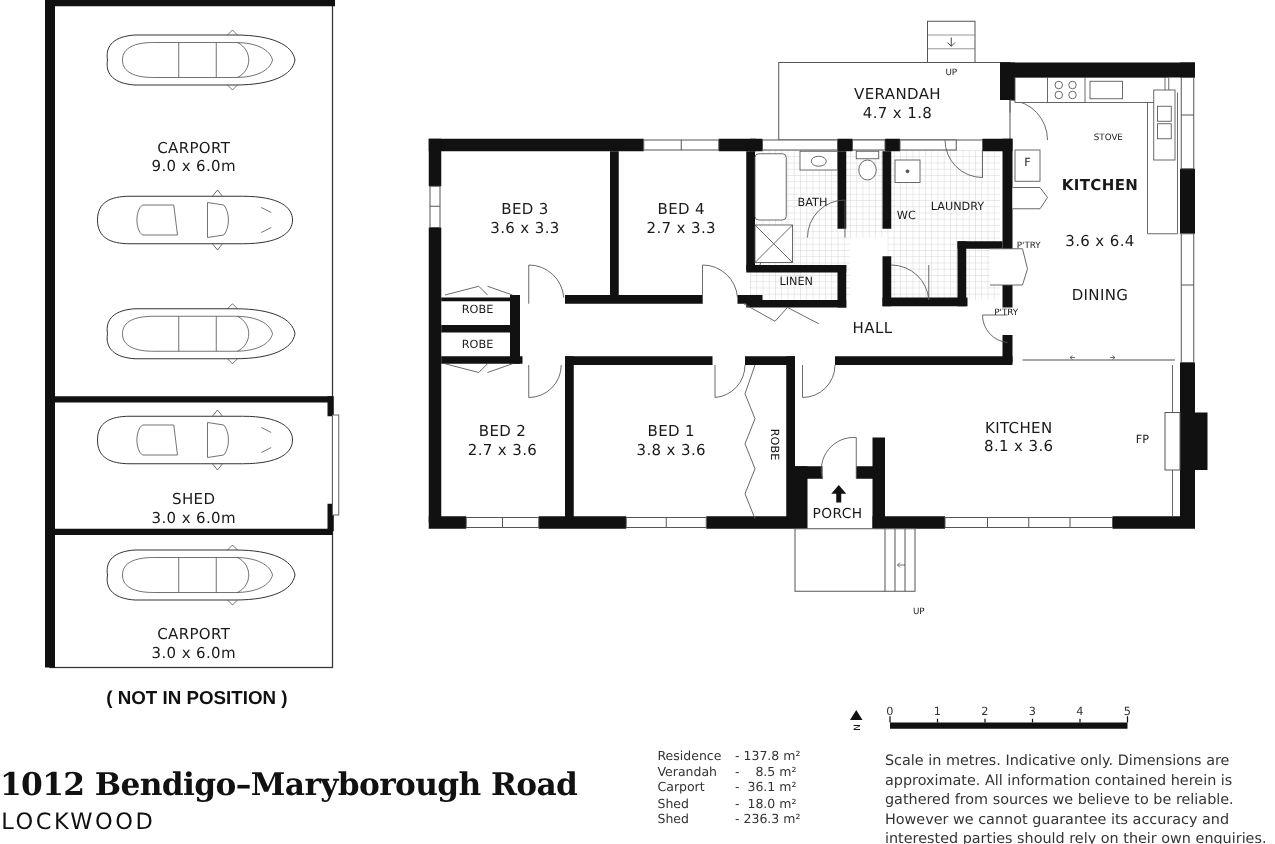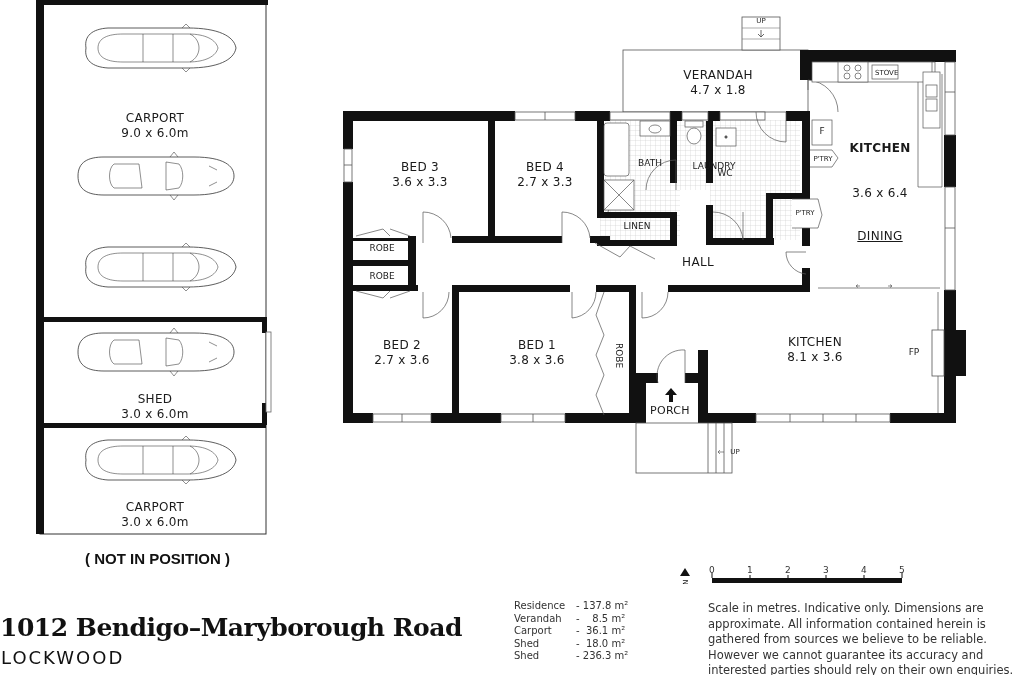--- a/index.html
+++ b/index.html
@@ -1,25 +1,25 @@
 <!DOCTYPE html>
 <html><head>
 <meta charset="utf-8">
 <style>
   html, body { margin:0; padding:0; background:#ffffff; }
   body { width:1020px; height:675px; position:relative; overflow:hidden; font-family:"DejaVu Sans", sans-serif; color:#1a1a1a; }
   #plan { position:absolute; left:0; top:0; }
   .lbl { position:absolute; text-align:center; color:#1a1a1a; font-family:"DejaVu Sans", sans-serif; line-height:1.25; white-space:nowrap; }
   .room-name { font-size:12px; letter-spacing:0.3px; }
   .small { font-size:9px; }
-  .tiny { font-size:7px; }
+  .tiny { font-size:7px;margin-top:37px; }
   .title { position:absolute; left:0; top:613px; font-family:"DejaVu Serif", serif; font-weight:bold; font-size:25px; color:#111; letter-spacing:-0.5px; white-space:nowrap; }
   .suburb { position:absolute; left:1px; top:647px; font-family:"DejaVu Sans", sans-serif; font-size:18px; letter-spacing:2px; color:#111; }
   .areas { position:absolute; left:514px; top:600px; font-size:10px; color:#333; line-height:12.5px; }
-  .areas .row { display:flex; }
+  .areas .row { display:flex;margin-left:12px; }
   .areas .k { width:62px; }
   .areas .v { width:60px; white-space:pre; }
   .disclaimer { position:absolute; left:708px; top:601px; width:312px; font-size:11.5px; line-height:15.5px; color:#333; }
   .notpos { position:absolute; left:85px; top:550px; font-family:"Liberation Sans", sans-serif; font-weight:bold; font-size:15px; color:#111; }
   .scale-tick { position:absolute; font-size:9px; color:#333; }
 </style>
 </head>
 <body>
 
 <svg id="plan" width="1020" height="590" viewBox="0 0 1020 590" xmlns="http://www.w3.org/2000/svg">
@@ -282,26 +282,26 @@
   <div>BED 1</div>
   <div>3.8 x 3.6</div>
 </div>
 
 <div class="lbl small" style="left:358px;top:243px;width:48px;">ROBE</div>
 <div class="lbl small" style="left:358px;top:271px;width:48px;">ROBE</div>
 <div class="lbl small" style="left:598px;top:350px;width:40px;transform:rotate(90deg);">ROBE</div>
 
 <div class="lbl small" style="left:630px;top:158px;width:40px;">BATH</div>
 <div class="lbl small" style="left:678px;top:168px;width:30px;margin-left:32px;">WC</div>
-<div class="lbl small" style="left:684px;top:161px;width:60px;">LAUNDRY</div>
+<div class="lbl small" style="left:736px;top:161px;width:60px;">LAUNDRY</div>
 <div class="lbl small" style="left:612px;top:221px;width:50px;">LINEN</div>
 
 <div class="lbl room-name" style="left:840px;top:141px;width:80px;font-weight:bold;">KITCHEN</div>
 <div class="lbl room-name" style="left:840px;top:186px;width:80px;">3.6 x 6.4</div>
-<div class="lbl room-name" style="left:840px;top:229px;width:80px;text-decoration:underline;">DINING</div>
+<div class="lbl room-name" style="left:840px;top:229px;width:80px;">DINING</div>
 <div class="lbl tiny" style="left:875px;top:69px;width:22px;">STOVE</div>
 <div class="lbl small" style="left:812px;top:126px;width:20px;">F</div>
 <div class="lbl tiny" style="left:808px;top:155px;width:30px;">P'TRY</div>
 <div class="lbl tiny" style="left:790px;top:209px;width:30px;">P'TRY</div>
 
 <div class="lbl room-name" style="left:668px;top:255px;width:60px;">HALL</div>
 <div class="lbl room-name" style="left:775px;top:335px;width:80px;">
   <div>KITCHEN</div>
   <div>8.1 x 3.6</div>
 </div>

